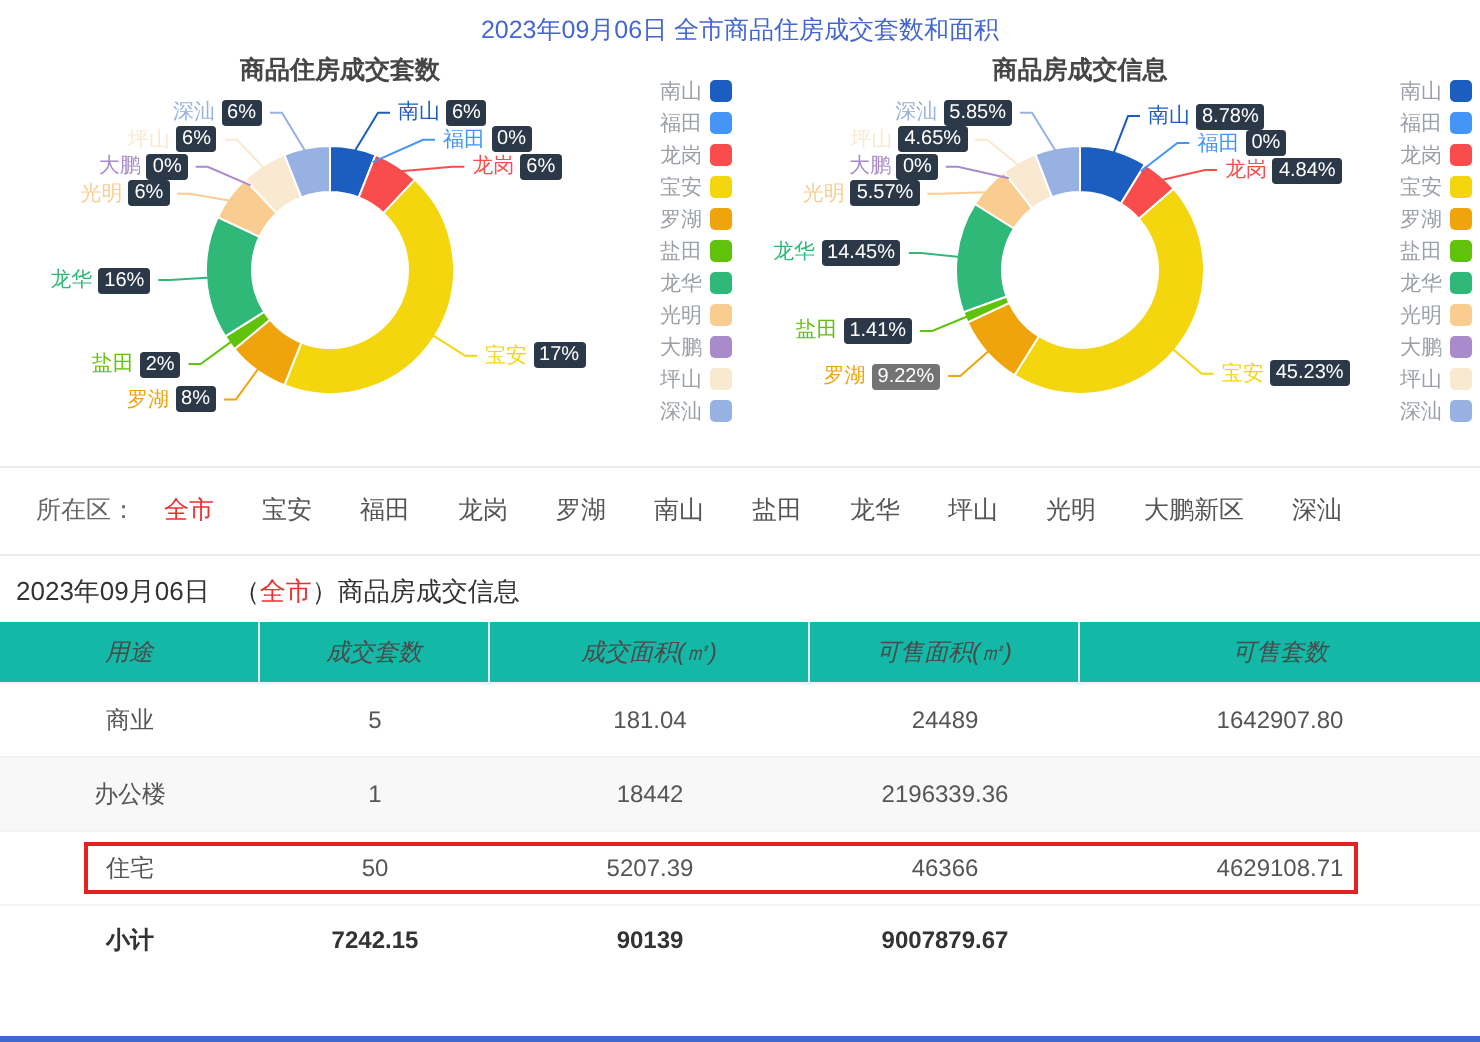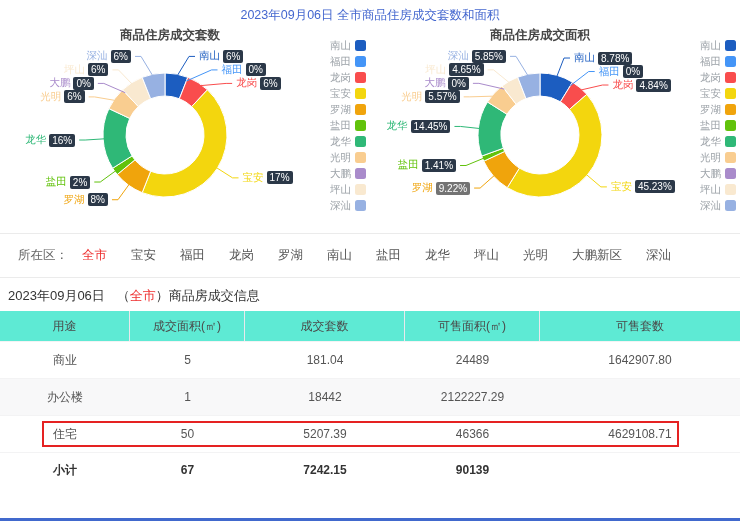--- a/index.html
+++ b/index.html
@@ -26,21 +26,21 @@
   .filter-row{height:43px;border-bottom:1px solid #ebebeb;display:flex;align-items:center;
               padding-left:18px;font-size:12.5px;color:#666;}
   .filter-label{margin-right:14px;color:#666;}
   .filter-option{margin-right:24px;color:#555;cursor:pointer;}
   .filter-option.active{color:#ee2f2f;}
   .table-title{height:33px;line-height:36px;padding-left:8px;font-size:13px;color:#333;white-space:nowrap;}
   .tt-date{margin-right:12px;}
   .tt-scope{color:#ee2f2f;}
   .grid-row{display:grid;grid-template-columns:130px 115px 160px 135px 200px;align-items:center;
             text-align:center;}
-  .thead{height:30px;background:#5eead4;font-size:12px;color:#4a4a4a;}
+  .thead{height:30px;background:#14b8a6;font-size:12px;color:#4a4a4a;font-style:italic;}
   .thead .cell{border-right:1px solid #e9e9ec;line-height:30px;}
   .thead .cell:last-child{border-right:none;}
   .trow{position:relative;height:36px;font-size:12px;color:#555;border-top:1px solid #f3f3f4;}
   .trow.alt{background:#f8f8f9;}
   .trow.total{height:34px;font-weight:bold;color:#333;}
   .row-highlight-box{position:absolute;left:42px;width:637px;top:5px;height:26px;
                      border:2px solid #e52222;box-sizing:border-box;pointer-events:none;}
   .bottom-bar{position:absolute;left:0;bottom:0;width:740px;height:3px;background:#4169cd;}
 </style>
 </head>
@@ -162,21 +162,21 @@
             <span class="legend-name">坪山</span>
             <span class="legend-swatch" style="background: rgb(249, 233, 208);"></span>
           </div>
           <div class="legend-item">
             <span class="legend-name">深汕</span>
             <span class="legend-swatch" style="background: rgb(151, 177, 226);"></span>
           </div>
         </div>
     </div>
     <div class="chart-block right">
-      <div class="chart-title">商品住房成交面积</div>
+      <div class="chart-title">商品房成交信息</div>
       <svg class="donut-svg" width="370" height="210" viewBox="0 0 370 210">
           <path d="M170 50A62 62 0 0 1 202.49449911135136 59.19746665639626L190.44008815068875 78.78550321934603A39 39 0 0 0 170 73Z" fill="#1c5dc0" stroke="#fff" stroke-width="1"></path>
           <path d="M202.49449911135136 59.19746665639626A62 62 0 0 1 216.81470424880325 71.3504801246425L199.4479591242472 86.43014072356544A39 39 0 0 0 190.44008815068875 78.78550321934603Z" fill="#f94d4d" stroke="#fff" stroke-width="1"></path>
           <path d="M216.81470424880325 71.3504801246425A62 62 0 0 1 137.27357825940595 164.65910481632565L149.41402503414244 145.12427561026936A39 39 0 0 0 199.4479591242472 86.43014072356544Z" fill="#f3d60e" stroke="#fff" stroke-width="1"></path>
           <path d="M137.27357825940595 164.65910481632565A62 62 0 0 1 113.78515986648878 138.1513240346216L134.63905217408166 128.45002640887486A39 39 0 0 0 149.41402503414244 145.12427561026936Z" fill="#f0a40c" stroke="#fff" stroke-width="1"></path>
           <path d="M113.78515986648878 138.1513240346216A62 62 0 0 1 111.69182995577708 133.07503988356805L133.32228013347267 125.25687992676056A39 39 0 0 0 134.63905217408166 128.45002640887486Z" fill="#61c20b" stroke="#fff" stroke-width="1"></path>
           <path d="M111.69182995577708 133.07503988356805A62 62 0 0 1 117.5060606747474 79.00929927817995L136.97961881153466 91.24778502982286A39 39 0 0 0 133.32228013347267 125.25687992676056Z" fill="#2fb877" stroke="#fff" stroke-width="1"></path>
           <path d="M117.5060606747474 79.00929927817995A62 62 0 0 1 131.99976267351545 63.010389232707205L146.0966249075339 81.18395451734807A39 39 0 0 0 136.97961881153466 91.24778502982286Z" fill="#f9cd90" stroke="#fff" stroke-width="1"></path>
           <path d="M131.99976267351545 63.010389232707205A62 62 0 0 1 147.7205854476348 54.14131277669828L155.98552955577028 75.60501932727794A39 39 0 0 0 146.0966249075339 81.18395451734807Z" fill="#f9e9d0" stroke="#fff" stroke-width="1"></path>
           <path d="M147.7205854476348 54.14131277669828A62 62 0 0 1 169.99999999999997 50L170 73A39 39 0 0 0 155.98552955577028 75.60501932727794Z" fill="#97b1e2" stroke="#fff" stroke-width="1"></path>
@@ -303,50 +303,50 @@
       <span class="filter-option">深汕</span>
     </div>
 
   <div class="table-title">
     <span class="tt-date">2023年09月06日</span><span>（</span><span class="tt-scope">全市</span><span>）商品房成交信息</span>
   </div>
 
   <div>
     <div class="grid-row thead" id="thead">
         <div class="cell">用途</div>
+        <div class="cell">成交套数</div>
         <div class="cell">成交面积(㎡)</div>
-        <div class="cell">成交套数</div>
         <div class="cell">可售面积(㎡)</div>
         <div class="cell">可售套数</div>
       </div>
     <div id="tbody">
         <div class="grid-row trow">
           <div>商业</div>
           <div>5</div>
           <div>181.04</div>
           <div>24489</div>
           <div>1642907.80</div>
         </div>
         <div class="grid-row trow alt">
           <div>办公楼</div>
           <div>1</div>
           <div>18442</div>
-          <div>2122227.29</div>
+          <div>2196339.36</div>
         </div>
         <div class="grid-row trow">
           <div>住宅</div>
           <div>50</div>
           <div>5207.39</div>
           <div>46366</div>
           <div>4629108.71</div>
           <div class="row-highlight-box"></div>
         </div>
         <div class="grid-row trow total">
           <div>小计</div>
-          <div>67</div>
           <div>7242.15</div>
           <div>90139</div>
+          <div>9007879.67</div>
         </div>
       </div>
   </div>
 
   <div class="bottom-bar"></div>
 </div>
 
 </body></html>

